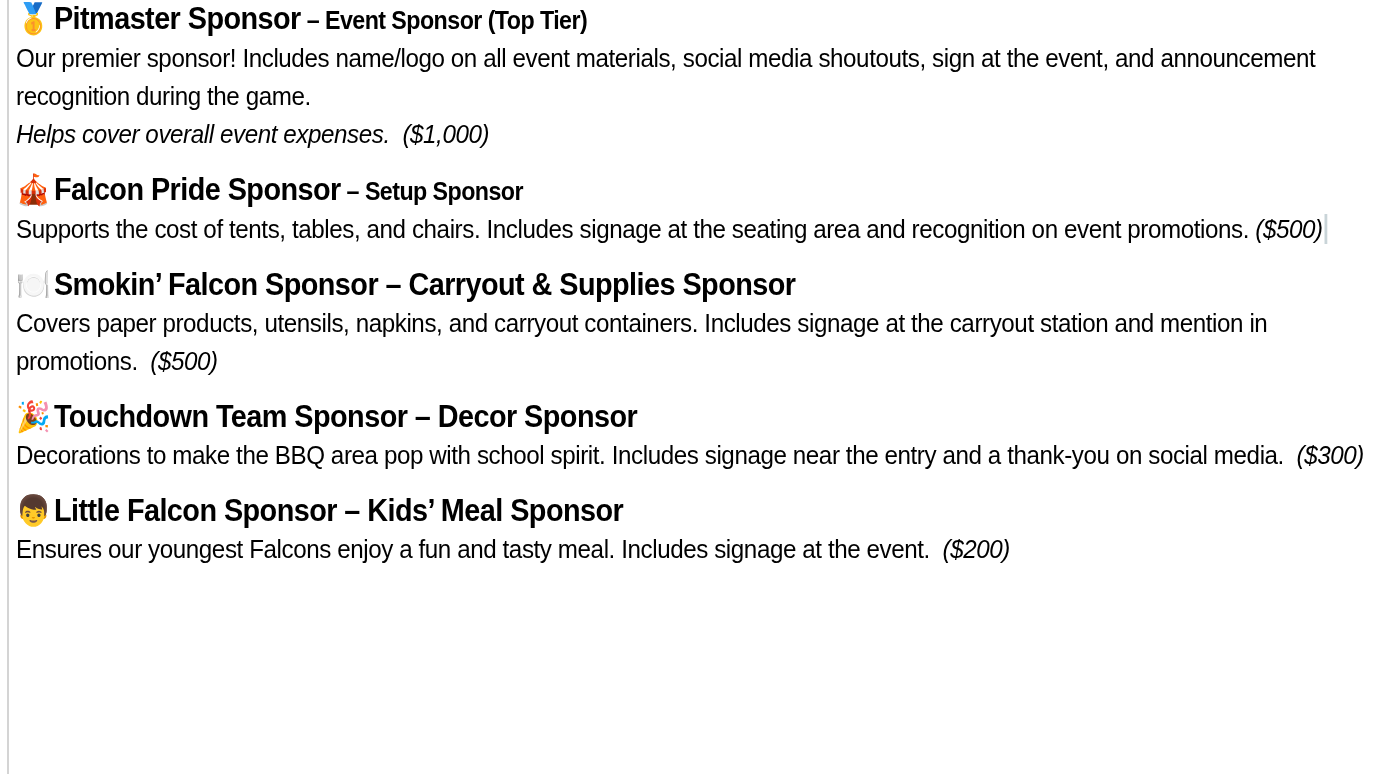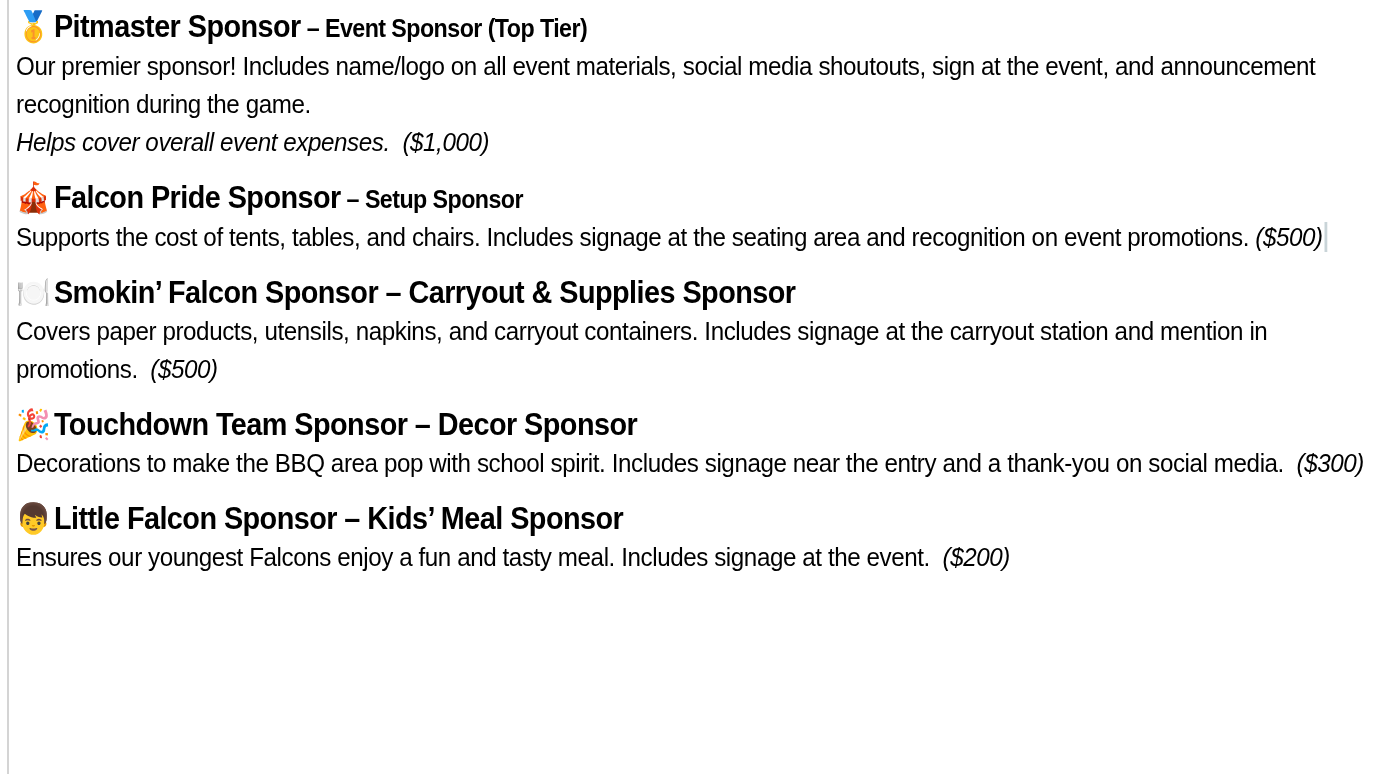--- a/index.html
+++ b/index.html
@@ -3,21 +3,21 @@
 <meta charset="utf-8">
 <style>
   html, body { margin: 0; padding: 0; background: #ffffff; }
   body {
     width: 1398px; height: 774px; overflow: hidden; position: relative;
     font-family: "Liberation Sans", sans-serif; color: #000;
   }
   .left-border {
     position: absolute; left: 7px; top: 0; width: 2px; height: 774px; background: #d4d4d4;
   }
-  .content { position: absolute; left: 16px; top: 8px; width: 1375px; }
+  .content { position: absolute; left: 16px; top: 0; width: 1375px; }
   .section { margin-bottom: 18px; }
   .heading {
     font-size: 31px; font-weight: bold; line-height: 38px;
     letter-spacing: -0.6px; white-space: nowrap;
     transform: scaleX(0.93); transform-origin: left center;
   }
   .heading .emoji { font-size: 30px; margin-right: 4px; font-weight: normal; }
   .heading .sub { font-size: 25px; }
   .heading .sub.large { font-size: 31px; }
   .body {

